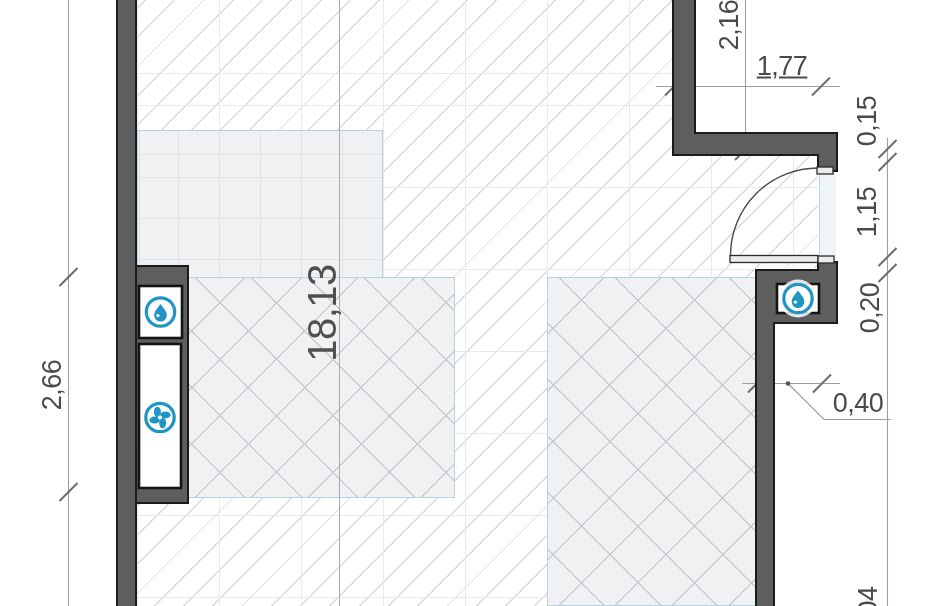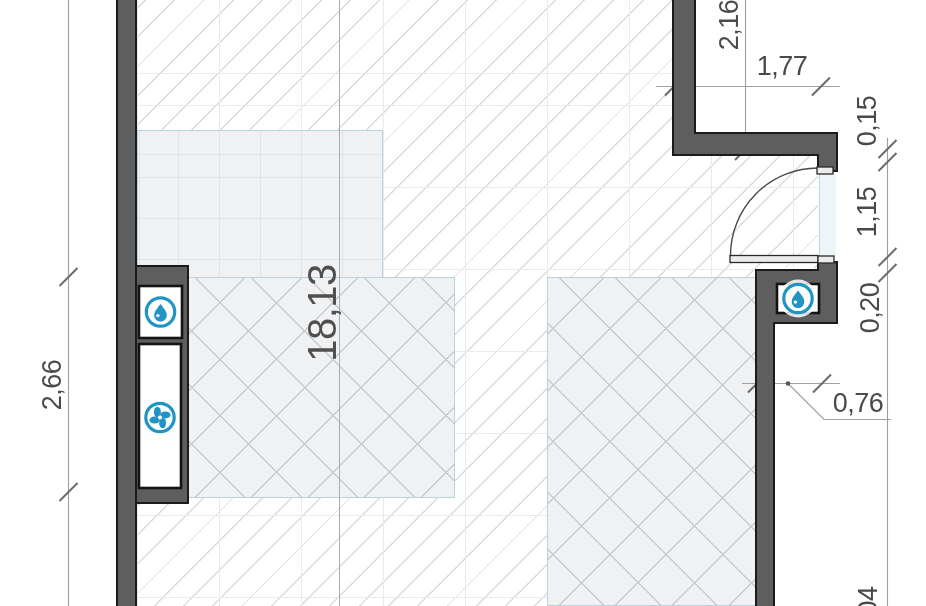--- a/index.html
+++ b/index.html
@@ -140,20 +140,20 @@
       <circle r="19" fill="rgba(255,255,255,0.85)"></circle>
       <circle r="14.2" fill="#ffffff" stroke="#2095c4" stroke-width="3.2"></circle>
       <path d="M0,-8 C4,-3 6.3,0 6.3,3.2 a6.3,6.3 0 0 1 -12.6,0 C-6.3,0 -4,-3 0,-8 Z" fill="#2095c4"></path>
       <circle cx="-2.6" cy="3.6" r="1.7" fill="#ffffff"></circle>
     </g>
   </svg>
 
   <div class="dim-text rot" style="left:52px;top:385px;">2,66</div>
   <div class="dim-text rot area-text" style="left:322px;top:313px;">18,13</div>
   <div class="dim-text rot" style="left:729px;top:25px;">2,16</div>
-  <div class="dim-text" style="left:782px;top:66px;">1,77</div>
+  <div class="dim-text" style="left:782px;top:66px;text-decoration:underline;">1,77</div>
   <div class="dim-text rot" style="left:867px;top:121px;">0,15</div>
   <div class="dim-text rot" style="left:867px;top:212px;">1,15</div>
   <div class="dim-text rot" style="left:870px;top:308px;">0,20</div>
-  <div class="dim-text" style="left:858px;top:403px;">0,76</div>
+  <div class="dim-text" style="left:858px;top:403px;">0,40</div>
   <div class="dim-text rot" style="left:868px;top:601px;">04</div>
 
 </div>
 
 </body></html>

